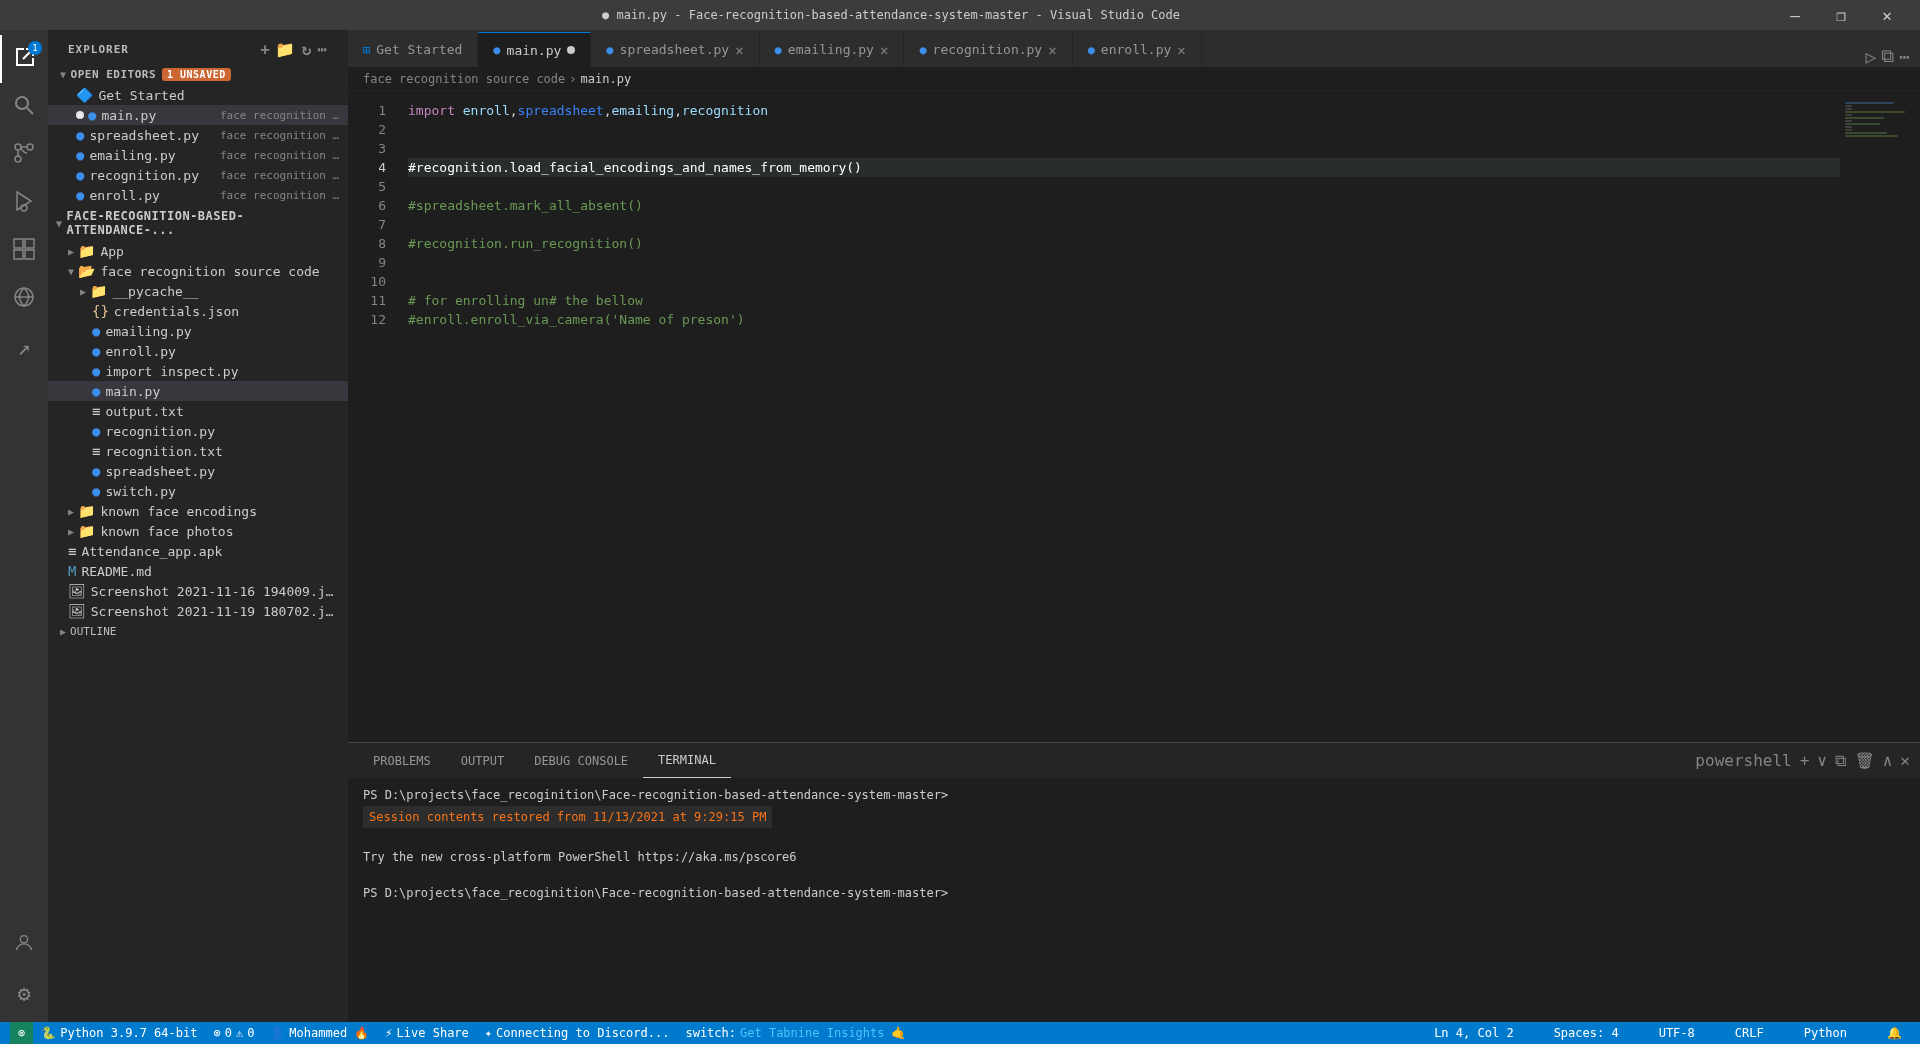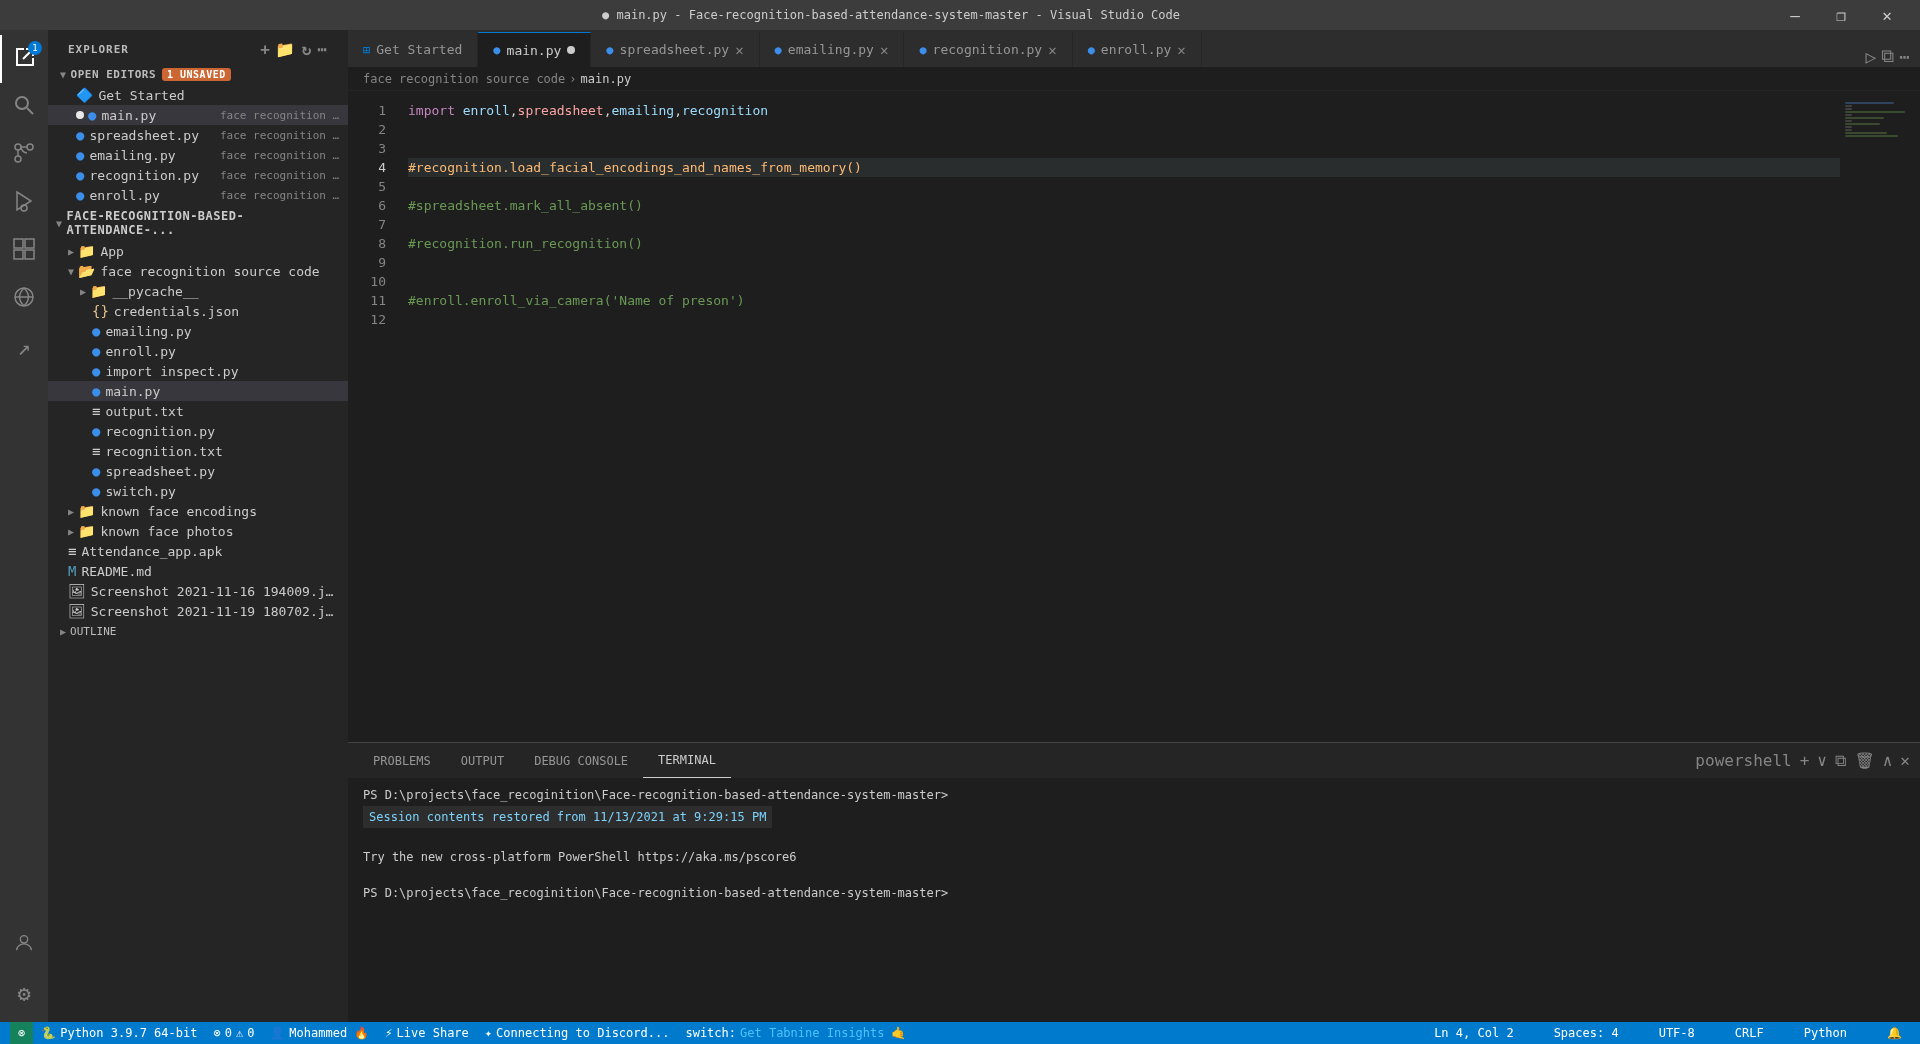--- a/index.html
+++ b/index.html
@@ -423,21 +423,21 @@
       font-size: 12px;
       color: #cccccc;
       overflow-y: auto;
       line-height: 1.5;
     }
     #terminal-content::-webkit-scrollbar { width: 6px; }
     #terminal-content::-webkit-scrollbar-thumb { background: #424242; }
     .session-restored {
       background: #2d2d2d;
       padding: 2px 6px;
-      color: #7dd3fc;
+      color: #f97316;
       display: inline-block;
       margin: 2px 0;
     }
 
     
     #status-bar {
       height: 22px;
       background: #007acc;
       display: flex;
       align-items: center;
@@ -777,30 +777,31 @@
           <div class="line-num">5</div>
           <div class="line-num">6</div>
           <div class="line-num">7</div>
           <div class="line-num">8</div>
           <div class="line-num">9</div>
           <div class="line-num">10</div>
           <div class="line-num">11</div>
           <div class="line-num">12</div>
         </div>
         <div id="code-content">
-          <div class="code-line"><span style="color:#c586c0">import</span> <span style="color:#9cdcfe">enroll</span><span style="color:#d4d4d4">,</span><span style="color:#fca5a5">spreadsheet</span><span style="color:#d4d4d4">,</span><span style="color:#9cdcfe">emailing</span><span style="color:#d4d4d4">,</span><span style="color:#9cdcfe">recognition</span></div>
+          <div class="code-line"><span style="color:#c586c0">import</span> <span style="color:#9cdcfe">enroll</span><span style="color:#d4d4d4">,</span><span style="color:#3b82f6">spreadsheet</span><span style="color:#d4d4d4">,</span><span style="color:#9cdcfe">emailing</span><span style="color:#d4d4d4">,</span><span style="color:#9cdcfe">recognition</span></div>
           <div class="code-line"> </div>
           <div class="code-line"> </div>
-          <div class="code-line highlight"><span style="color:#fdba74">#recognition.load_facial_encodings_and_names_from_memory()</span></div>
+          <div class="code-line highlight"><span style="color:#ffffff">#recognition.load_facial_encodings_and_names_from_memory()</span></div>
           <div class="code-line"> </div>
           <div class="code-line"><span style="color:#6a9955">#spreadsheet.mark_all_absent()</span></div>
           <div class="code-line"> </div>
           <div class="code-line"><span style="color:#6a9955">#recognition.run_recognition()</span></div>
           <div class="code-line"> </div>
           <div class="code-line"> </div>
+          <div class="code-line"><span style="color:#6a9955"># for enrolling un# the bellow</span></div>
           <div class="code-line"><span style="color:#6a9955">#enroll.enroll_via_camera('Name of preson')</span></div>
         </div>
         <div id="minimap">
           <div class="minimap-line" style="width:70%;background:#4f9bf5;opacity:0.5;"></div>
           <div class="minimap-line" style="width:10%;"></div>
           <div class="minimap-line" style="width:10%;"></div>
           <div class="minimap-line" style="width:85%;background:#6a9955;opacity:0.6;"></div>
           <div class="minimap-line" style="width:10%;"></div>
           <div class="minimap-line" style="width:55%;background:#6a9955;opacity:0.6;"></div>
           <div class="minimap-line" style="width:10%;"></div>

